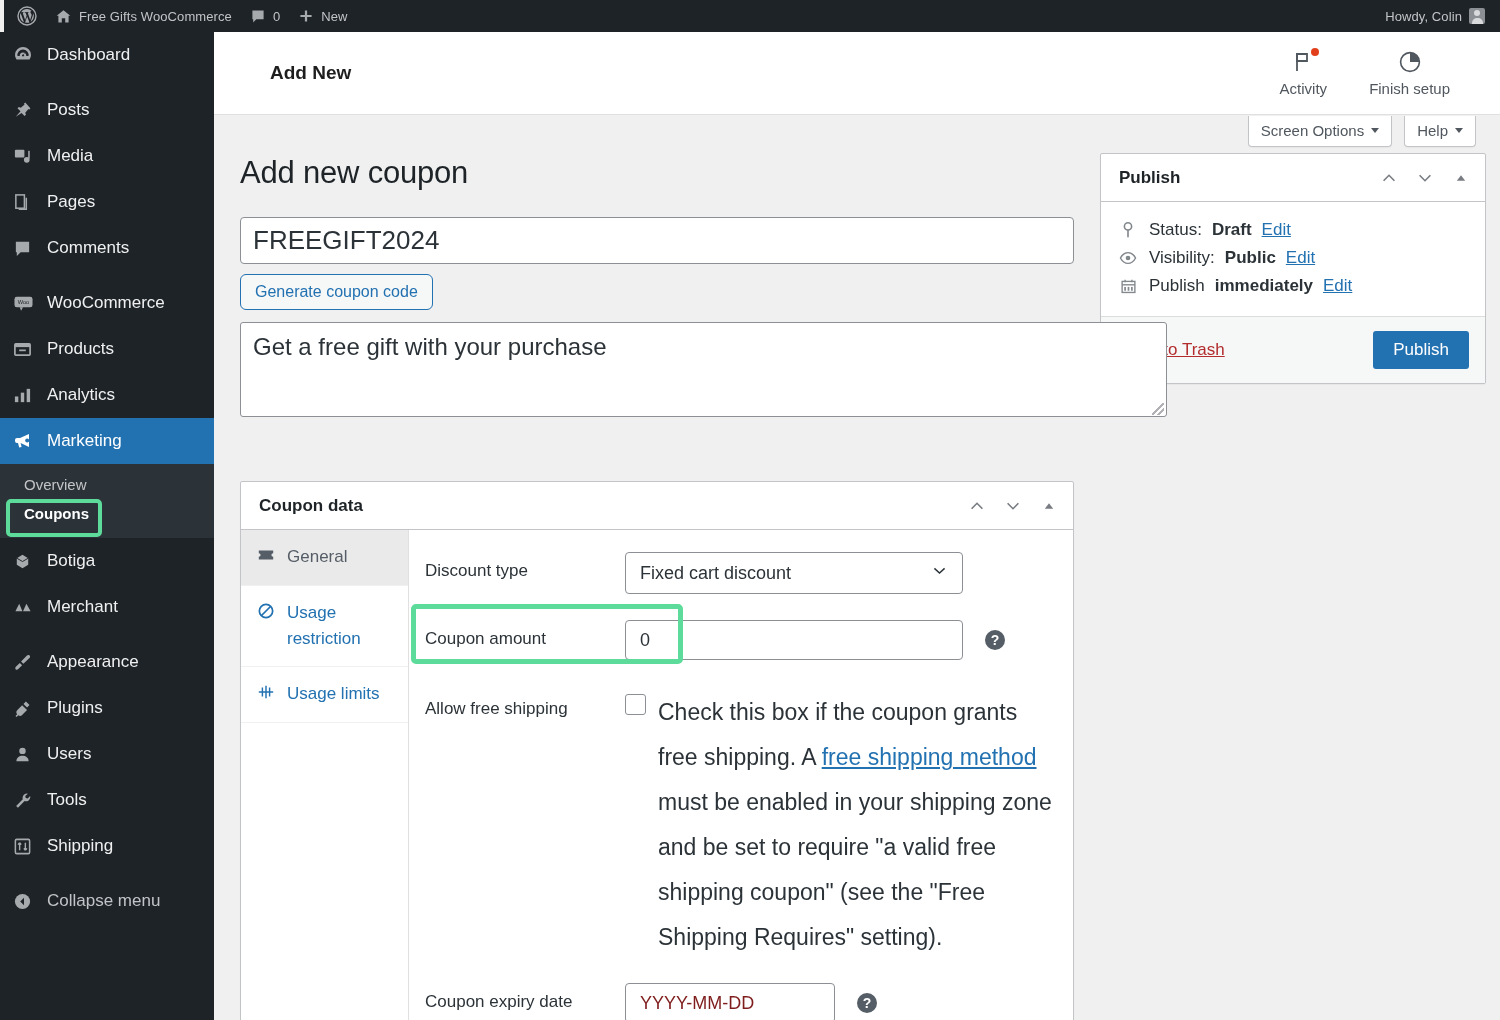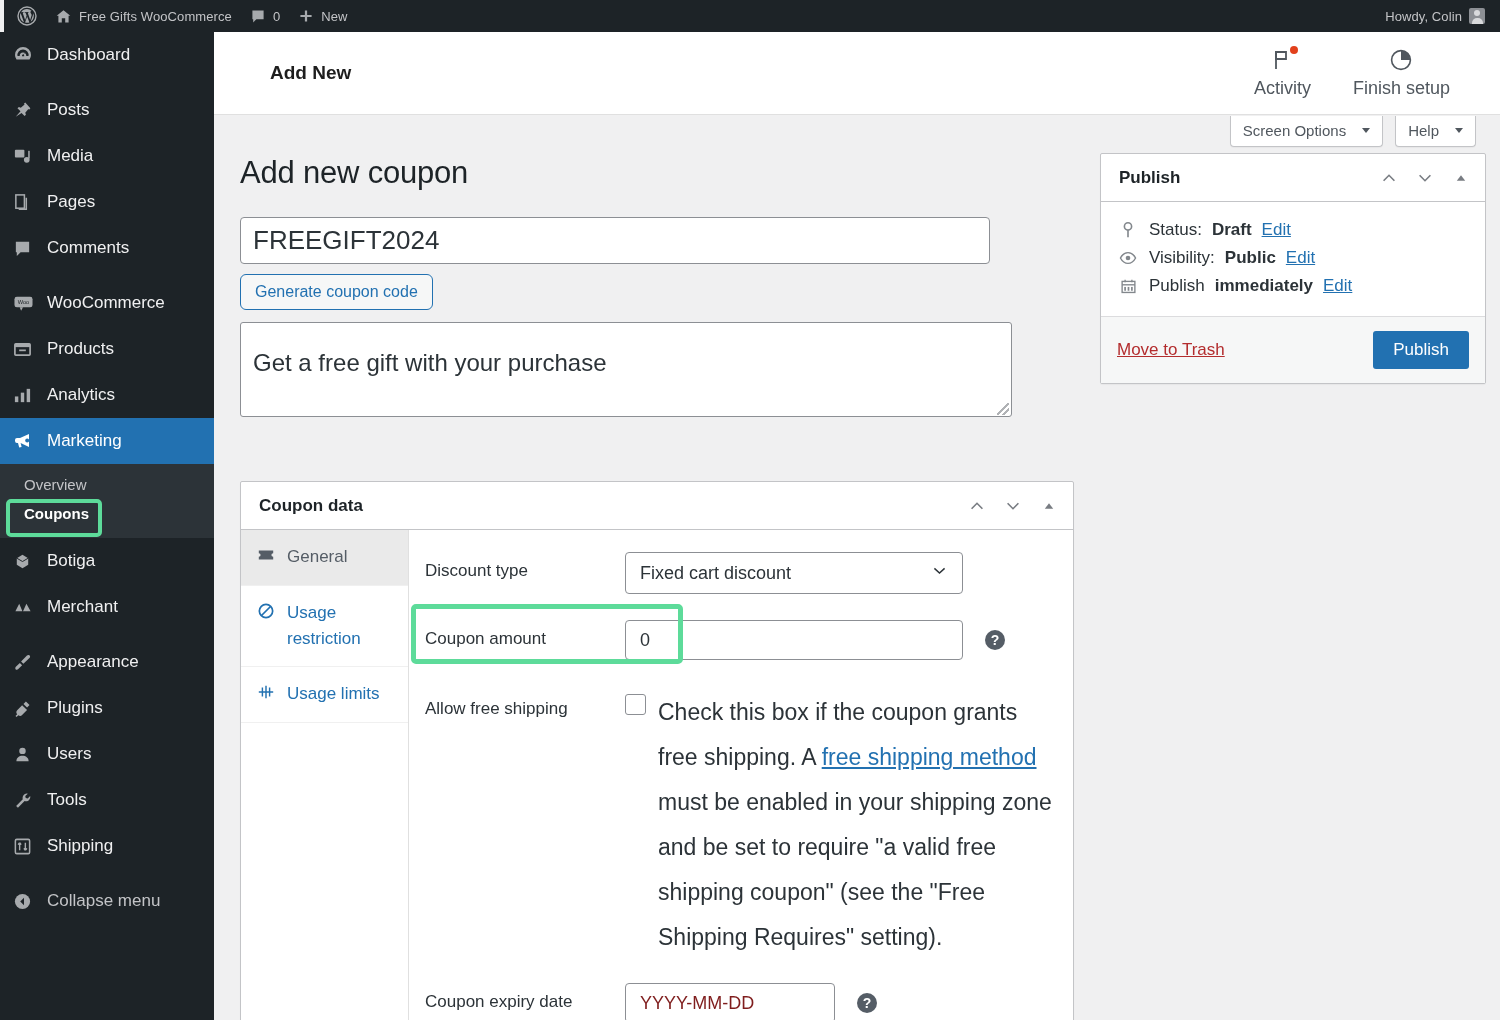--- a/index.html
+++ b/index.html
@@ -103,39 +103,39 @@
     height: 83px; background: #fff;
     border-bottom: 1px solid #e0e0e0;
     display: flex; align-items: center;
     padding: 0 24px 0 56px;
     position: relative;
   }
   #wooheader .wh-title { font-size: 19px; font-weight: 700; color: #1e1e1e; }
   .wh-right { margin-left: auto; display: flex; align-items: flex-end; gap: 42px; padding-right: 26px; }
   .wh-btn {
     display: flex; flex-direction: column; align-items: center; gap: 5px;
-    color: #50575e; font-size: 18px; cursor: pointer;
+    color: #50575e; font-size: 15px; cursor: pointer;
   }
   .wh-btn .wh-ico { position: relative; height: 26px; display:flex; align-items:center; }
   .wh-dot {
     position:absolute; top:-1px; right:-4px;
     width:8px; height:8px; border-radius:50%; background:#e2401c;
   }
 
   
   .screen-meta {
     position: absolute; top: 84px; right: 24px;
     display: flex; gap: 12px; z-index: 10;
   }
   .meta-btn {
     background: #fff; border: 1px solid #c3c4c7; border-top: none;
     border-radius: 0 0 4px 4px;
     padding: 6px 12px 7px 12px;
     font-size: 15px; color: #50575e; cursor: pointer;
-    display: flex; align-items: center; gap: 16px;
+    display: flex; align-items: center; gap: 7px;
     box-shadow: 0 1px 1px rgba(0,0,0,.04);
   }
   .caret-down {
     width: 0; height: 0; border-left: 4px solid transparent;
     border-right: 4px solid transparent; border-top: 5px solid #50575e;
   }
 
   
   #content {
     padding: 38px 24px 0 26px;
@@ -143,40 +143,40 @@
   }
   #col-left { width: 834px; }
   #col-right { width: 386px; }
 
   h1.page-title {
     font-size: 31px; font-weight: 400; color: #1d2327;
     line-height: 1.3; margin-bottom: 24px; letter-spacing: -.2px;
   }
 
   .title-input {
-    width: 750px; height: 47px;
+    width: 834px; height: 47px;
     border: 1px solid #8c8f94; border-radius: 4px;
     background: #fff; padding: 0 12px;
     font-size: 26px; color: #2c3338;
     font-family: "Liberation Sans", sans-serif;
     display: flex; align-items: center;
   }
   .gen-btn {
     margin-top: 10px;
     display: inline-flex; align-items: center; justify-content: center;
     height: 36px; padding: 0 14px;
     border: 1px solid #2271b1; border-radius: 6px;
     background: #f6f7f7; color: #2271b1;
     font-size: 16px; cursor: pointer;
   }
   .desc-box {
     margin-top: 12px;
-    width: 772px; height: 95px;
+    width: 927px; height: 95px;
     border: 1px solid #8c8f94; border-radius: 3px;
-    background: #fff; padding: 26px 12px;
+    background: #fff; padding: 10px 12px;
     font-size: 24px; color: #2c3338; position: relative;
     overflow: hidden;
   }
   .resize-grip {
     position:absolute; right:2px; bottom:1px; width:12px; height:12px;
     background: linear-gradient(135deg, transparent 0 45%, #b0b2b5 45% 55%, transparent 55% 70%, #b0b2b5 70% 80%, transparent 80%);
   }
 
   
   .postbox {

